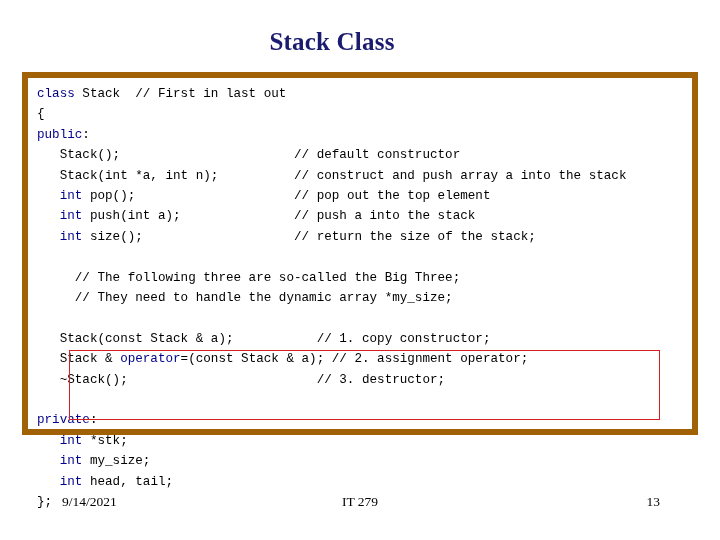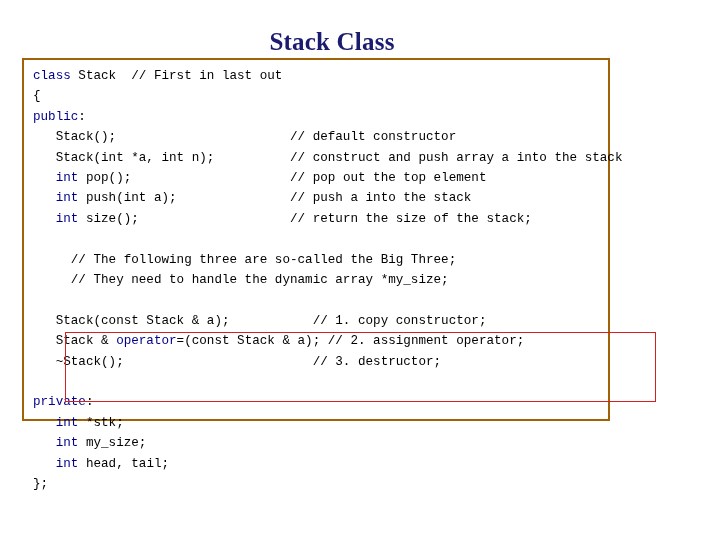--- a/index.html
+++ b/index.html
@@ -26,24 +26,24 @@
     text-align: center;
     font-family: "Liberation Serif", serif;
     font-size: 25px;
     font-weight: bold;
     color: #1b1b6f;
     letter-spacing: 0.2px;
   }
   .code-box {
     position: absolute;
     left: 22px;
-    top: 58px;
-    width: 588px;
+    top: 72px;
+    width: 676px;
     height: 363px;
-    border: 2px solid #a16207;
+    border: 6px solid #a16207;
     box-sizing: border-box;
     background: #ffffff;
   }
   .code {
     position: absolute;
     left: 9px;
     top: 6px;
     font-family: "Liberation Mono", monospace;
     font-size: 12.6px;
     line-height: 20.4px;
@@ -96,14 +96,19 @@
 
 <div class="slide">
 
   <div class="slide-title">Stack Class</div>
 
   <div class="code-box">
     <div class="code" id="code-target"><div><span class="kw">class</span><span> Stack  // First in last out</span></div><div><span>{</span></div><div><span class="kw">public</span><span>:</span></div><div><span>   Stack();                       // default constructor</span></div><div><span>   Stack(int *a, int n);          // construct and push array a into the stack</span></div><div><span>   </span><span class="kw">int</span><span> pop();                     // pop out the top element</span></div><div><span>   </span><span class="kw">int</span><span> push(int a);               // push a into the stack</span></div><div><span>   </span><span class="kw">int</span><span> size();                    // return the size of the stack;</span></div><div class="blank">&nbsp;</div><div><span>     // The following three are so-called the Big Three;</span></div><div><span>     // They need to handle the dynamic array *my_size;</span></div><div class="blank">&nbsp;</div><div><span>   Stack(const Stack &amp; a);           // 1. copy constructor;</span></div><div><span>   Stack &amp; </span><span class="kw">operator</span><span>=(const Stack &amp; a); // 2. assignment operator;</span></div><div><span>   ~Stack();                         // 3. destructor;</span></div><div class="blank">&nbsp;</div><div><span class="kw">private</span><span>:</span></div><div><span>   </span><span class="kw">int</span><span> *stk;</span></div><div><span>   </span><span class="kw">int</span><span> my_size;</span></div><div><span>   </span><span class="kw">int</span><span> head, tail;</span></div><div><span>};</span></div></div>
     <div class="highlight-box"></div>
   </div>
 
+  <div class="footer">
+    <span class="footer-date">9/14/2021</span>
+    <span class="footer-center">IT 279</span>
+    <span class="footer-page">13</span>
+  </div>
 
 </div>
 
 </body></html>

